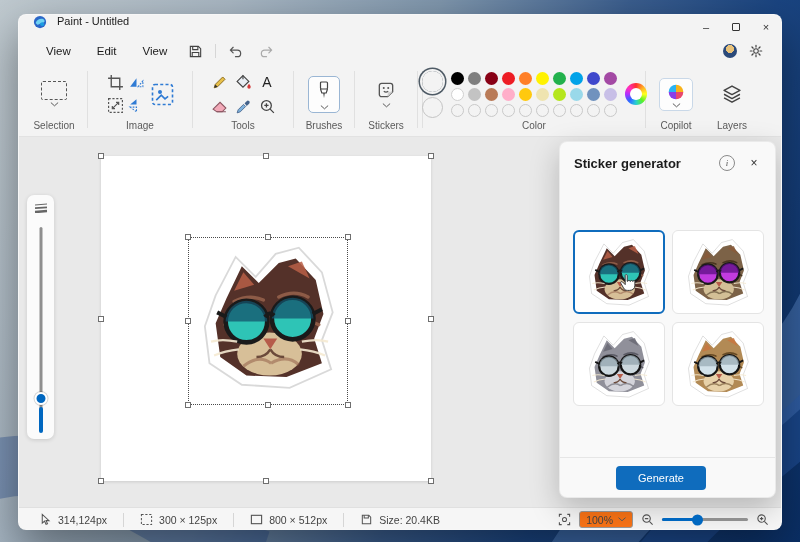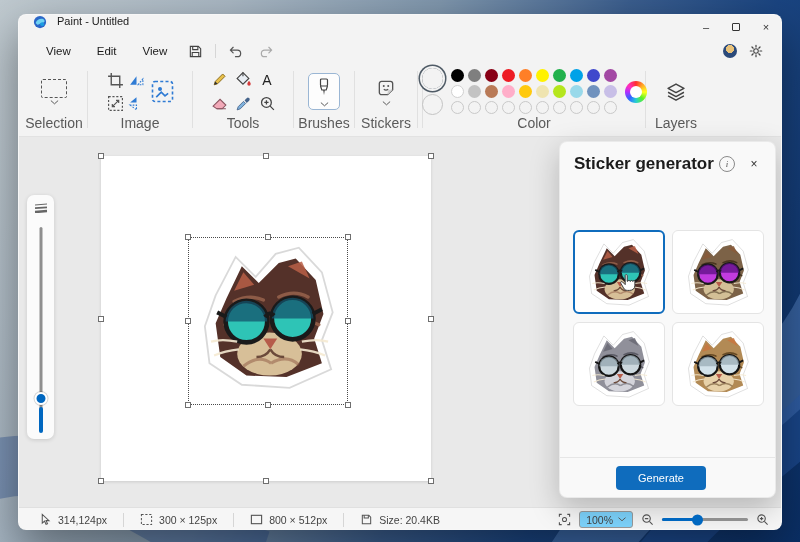--- a/index.html
+++ b/index.html
@@ -24,21 +24,21 @@
   .menuitem{padding:3px 13px;border-radius:4px}
   .mb-ico{width:15px;height:15px;margin:0 8px}
   .vsep{width:1px;height:14px;background:#d6d6d6;margin:0 4px}
   .menuright{margin-left:auto;display:flex;align-items:center;gap:12px;padding-right:8px}
   .avatar{width:14px;height:14px;border-radius:50%;background:radial-gradient(circle at 50% 35%,#e8c27a 0 35%,#2b4a7a 36% 100%)}
 
   
   .ribbon{height:74px;display:flex;align-items:stretch;border-bottom:1px solid #e2e2e2;padding:0 4px;background:#f3f3f3}
   .group{display:flex;flex-direction:column;align-items:center;justify-content:flex-start;padding-top:5px;position:relative}
   .gbody{flex:1;display:flex;align-items:center;justify-content:center}
-  .glabel{font-size:14px;color:#5a5a5a;padding-bottom:5px}
+  .glabel{font-size:10px;color:#5a5a5a;padding-bottom:5px}
   .gsep{width:1px;background:#e0e0e0;margin:8px 2px 8px 2px}
   .chev{width:9px;height:5px;display:block}
   .tool-ico{width:17px;height:17px;display:flex;align-items:center;justify-content:center}
   .stack{display:flex;flex-direction:column;align-items:center;gap:2px}
   .bigbtn{border:1px solid #9ab6d4;border-radius:5px;padding:4px 7px 2px;display:flex;flex-direction:column;align-items:center;gap:2px;background:#fdfdfd}
   .plainbtn{display:flex;flex-direction:column;align-items:center;gap:3px;padding:4px 7px}
   .grid2x3{display:grid;grid-template-columns:repeat(3,22px);grid-auto-rows:22px;gap:2px;align-items:center;justify-items:center}
   .grid2x2{display:grid;grid-template-columns:20px 20px;grid-auto-rows:22px;gap:1px;align-items:center;justify-items:center}
   .textA{font-size:14px;color:#222;font-weight:400}
 
@@ -69,21 +69,21 @@
   .ss-icon{margin-top:8px;width:14px;height:10px}
   .ss-track{position:absolute;top:32px;left:50%;transform:translateX(-50%);width:3px;height:198px;background:#8f8f8f;border-radius:2px}
   .ss-fill{position:absolute;top:212px;left:50%;transform:translateX(-50%);width:4px;height:26px;background:#0067c0;border-radius:2px}
   .ss-thumb{position:absolute;top:197px;left:50%;transform:translateX(-50%);width:13px;height:13px;border-radius:50%;
     background:#0067c0;border:2px solid #fff;box-shadow:0 0 0 1px rgba(0,0,0,.15)}
 
   
   .panel{position:absolute;left:540px;top:4px;width:217px;height:357px;background:#f9f9f9;border-radius:8px;
     box-shadow:0 10px 30px rgba(0,0,0,.22);border:1px solid rgba(0,0,0,.06)}
   .p-head{display:flex;align-items:center;padding:12px 12px 0 14px}
-  .p-title{font-size:17px;font-weight:700;color:#1b1b1b}
+  .p-title{font-size:13px;font-weight:700;color:#1b1b1b}
   .p-head .spacer{flex:1}
   .infobtn{width:16px;height:16px;border:1px solid #8a8a8a;border-radius:50%;font-size:9px;color:#555;
     display:flex;align-items:center;justify-content:center;font-style:italic;font-family:"Liberation Serif",serif}
   .p-close{width:18px;height:18px;margin-left:10px;display:flex;align-items:center;justify-content:center;font-size:12px;color:#333}
   .p-input{position:absolute;left:13px;top:38px;width:191px;height:34px;background:#fff;border:1px solid #e0e0e0;
     border-bottom:1px solid #9a9a9a;border-radius:5px;font-size:10.5px;color:#242424;padding:0 10px;
     font-family:"Liberation Sans",sans-serif;outline:none}
   .thumbs{position:absolute;left:13px;top:88px;width:191px;display:grid;grid-template-columns:92px 92px;gap:8px 7px}
   .tcard{width:92px;height:84px;background:#fff;border:1px solid #e4e4e4;border-radius:6px;position:relative;
     display:flex;align-items:center;justify-content:center;overflow:hidden}
@@ -92,21 +92,21 @@
   .cursorovl{position:absolute;left:50%;top:52%;width:17px;height:19px}
   .p-footer{position:absolute;left:0;right:0;bottom:0;height:40px;border-top:1px solid #e6e6e6;display:flex;align-items:center;justify-content:center;padding-right:13px}
   .genbtn{background:#0f6cbd;color:#fff;font-size:11px;border:none;border-radius:4px;padding:6px 22px;font-family:"Liberation Sans",sans-serif}
 
   
   .statusbar{height:24px;background:#f6f6f6;border-top:1px solid #e0e0e0;display:flex;align-items:center;
     font-size:10.5px;color:#444;padding:0 8px}
   .sb-item{display:flex;align-items:center;gap:6px;padding:0 12px}
   .sb-ico{width:13px;height:13px;flex:0 0 auto}
   .sb-right{margin-left:auto;display:flex;align-items:center;gap:8px;padding-right:4px}
-  .zoombox{border:1px solid #9a9a9a;border-radius:3px;height:17px;display:flex;align-items:center;gap:5px;padding:0 6px;background:#7dd3fc}
+  .zoombox{border:1px solid #9a9a9a;border-radius:3px;height:17px;display:flex;align-items:center;gap:5px;padding:0 6px;background:#f97316}
   .ztrack{position:relative;width:86px;height:3px;background:#8f8f8f;border-radius:2px}
   .zfill{position:absolute;left:0;top:0;height:3px;width:34px;background:#0067c0;border-radius:2px}
   .zthumb{position:absolute;left:30px;top:50%;transform:translateY(-50%);width:11px;height:11px;border-radius:50%;background:#0067c0}
 </style>
 </head>
 <body>
 
 <svg width="0" height="0" style="position:absolute">
   <defs>
     <symbol id="sym-chev" viewBox="0 0 10 6">
@@ -314,20 +314,36 @@
             <div style="display:contents"><div class="sw" style="background: rgb(0, 0, 0);"></div><div class="sw" style="background: rgb(127, 127, 127);"></div><div class="sw" style="background: rgb(136, 0, 21);"></div><div class="sw" style="background: rgb(237, 28, 36);"></div><div class="sw" style="background: rgb(255, 127, 39);"></div><div class="sw" style="background: rgb(255, 242, 0);"></div><div class="sw" style="background: rgb(34, 177, 76);"></div><div class="sw" style="background: rgb(0, 162, 232);"></div><div class="sw" style="background: rgb(63, 72, 204);"></div><div class="sw" style="background: rgb(163, 73, 164);"></div></div>
             <div style="display:contents"><div class="sw" style="background: rgb(255, 255, 255); border: 1px solid rgb(208, 208, 208);"></div><div class="sw" style="background: rgb(195, 195, 195);"></div><div class="sw" style="background: rgb(185, 122, 87);"></div><div class="sw" style="background: rgb(255, 174, 201);"></div><div class="sw" style="background: rgb(255, 201, 14);"></div><div class="sw" style="background: rgb(239, 228, 176);"></div><div class="sw" style="background: rgb(181, 230, 29);"></div><div class="sw" style="background: rgb(153, 217, 234);"></div><div class="sw" style="background: rgb(112, 146, 190);"></div><div class="sw" style="background: rgb(200, 191, 231);"></div></div>
             <div style="display:contents"><div class="sw empty"></div><div class="sw empty"></div><div class="sw empty"></div><div class="sw empty"></div><div class="sw empty"></div><div class="sw empty"></div><div class="sw empty"></div><div class="sw empty"></div><div class="sw empty"></div><div class="sw empty"></div></div>
           </div>
           <div class="wheel"></div>
         </div>
         <div class="glabel">Color</div>
       </div>
       <div class="gsep"></div>
 
+      <div class="group" style="width:56px">
+        <div class="gbody">
+            <div class="bigbtn" style="border-color:#c9d8e8">
+          <svg width="18" height="18" viewBox="0 0 16 16">
+            <path d="M8 1.5 a6.5 6.5 0 0 1 6.5 6.5 H8 Z" fill="#f8b21a"></path>
+            <path d="M14.5 8 a6.5 6.5 0 0 1-6.5 6.5 V8 Z" fill="#e9486c"></path>
+            <path d="M8 14.5 A6.5 6.5 0 0 1 1.5 8 H8 Z" fill="#8a3ee8"></path>
+            <path d="M1.5 8 A6.5 6.5 0 0 1 8 1.5 V8 Z" fill="#2bb3f3"></path>
+          </svg>
+          <svg class="chev">
+                <use href="#sym-chev"></use>
+              </svg>
+        </div>
+          </div>
+        <div class="glabel">Copilot</div>
+      </div>
 
       <div class="group" style="width:56px">
         <div class="gbody">
             <div class="plainbtn">
           <svg width="22" height="22" viewBox="0 0 18 18">
             <path d="M9 2.5 L15.5 6 L9 9.5 L2.5 6 Z" fill="none" stroke="#444" stroke-width="1.2" stroke-linejoin="round"></path>
             <path d="M2.5 9.2 L9 12.7 L15.5 9.2" fill="none" stroke="#444" stroke-width="1.2" stroke-linejoin="round"></path>
             <path d="M2.5 12.2 L9 15.7 L15.5 12.2" fill="none" stroke="#444" stroke-width="1.2" stroke-linejoin="round"></path>
           </svg>
         </div>

